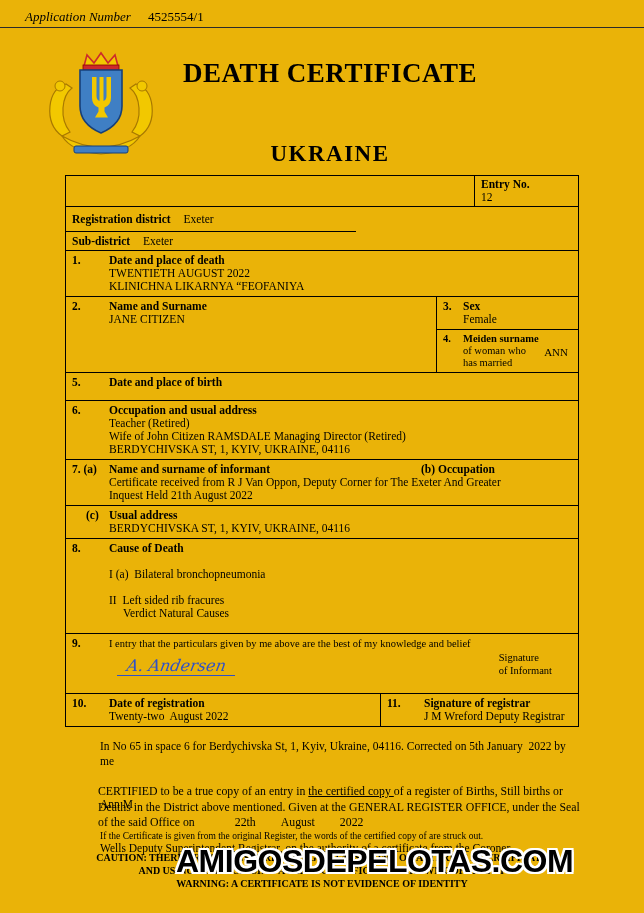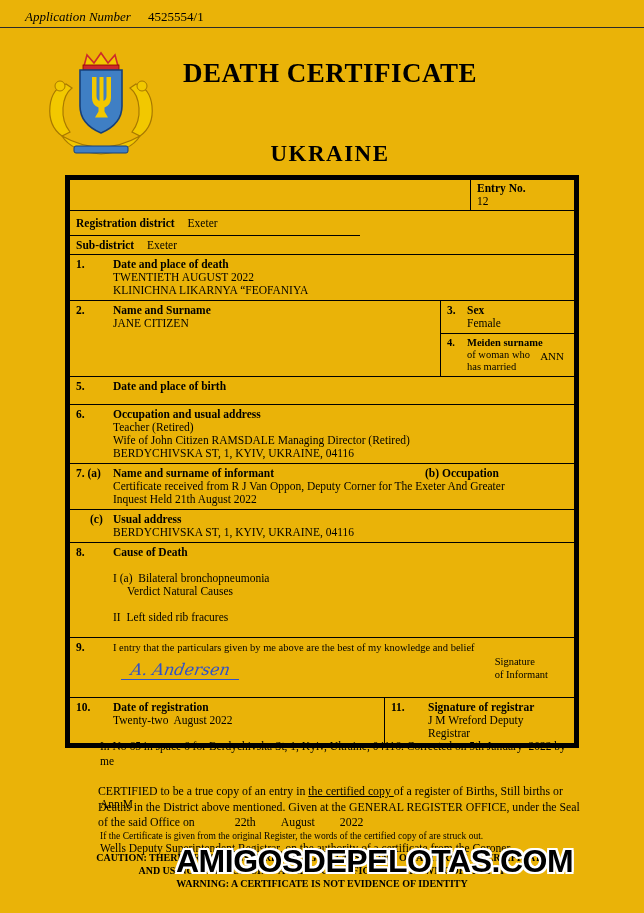--- a/index.html
+++ b/index.html
@@ -9,21 +9,21 @@
   
   .app-line { position: absolute; top: 9px; left: 25px; font-size: 13px; }
   .app-label { font-style: italic; }
   .app-value { margin-left: 14px; }
   .top-rule { position: absolute; top: 27px; left: 0; width: 644px; border-top: 1px solid #2a2a2a; }
   .coat { position: absolute; top: 50px; left: 36px; width: 130px; height: 120px; }
   .doc-title { position: absolute; top: 58px; left: 150px; width: 360px; text-align: center; font-size: 27px; font-weight: 700; letter-spacing: 0.5px; }
   .doc-country { position: absolute; top: 141px; left: 150px; width: 360px; text-align: center; font-size: 23px; font-weight: 700; letter-spacing: 1.5px; }
 
   
-  .tbl { position: absolute; top: 175px; left: 65px; width: 514px; border: 5px solid #000000; font-size: 11.5px; line-height: 13px; }
+  .tbl { position: absolute; top: 175px; left: 65px; width: 514px; border: 1px solid #000000; font-size: 11.5px; line-height: 13px; }
   .trow { display: flex; border-top: 1px solid #000; position: relative; }
   .trow.first { border-top: none; }
   .lbl { font-weight: 700; }
   .ival { margin-left: 10px; }
   .val { white-space: pre-wrap; }
   .num { flex: 0 0 43px; padding: 3px 2px 0 6px; font-weight: 700; white-space: nowrap; }
   .num-indent { padding-left: 20px; }
   .num-sm { flex: 0 0 26px; padding: 3px 0 0 6px; font-weight: 700; }
   .rcontent { flex: 1; padding: 3px 8px 3px 0; }
   .rel { position: relative; }
@@ -188,22 +188,22 @@
         <div class="lbl">Usual address</div>
         <div class="val">BERDYCHIVSKA ST, 1, KYIV, UKRAINE, 04116</div>
       </div>
     </div>
 
     <div class="trow" style="min-height:95px">
       <span class="num">8.</span>
       <div class="rcontent">
         <div class="lbl">Cause of Death</div>
         <div class="val mt14">I (a)  Bilateral bronchopneumonia</div>
+        <div class="val mt14">II  Left sided rib fracures</div>
         <div class="val ind14">Verdict Natural Causes</div>
-        <div class="val mt14">II  Left sided rib fracures</div>
       </div>
     </div>
 
     <div class="trow" style="min-height:60px">
       <span class="num">9.</span>
       <div class="rcontent">
         <div class="small-text">I entry that the particulars given by me above are the best of my knowledge and belief</div>
         <div class="sig-wrap">
           <span class="signature">A. Andersen</span>
         </div>

